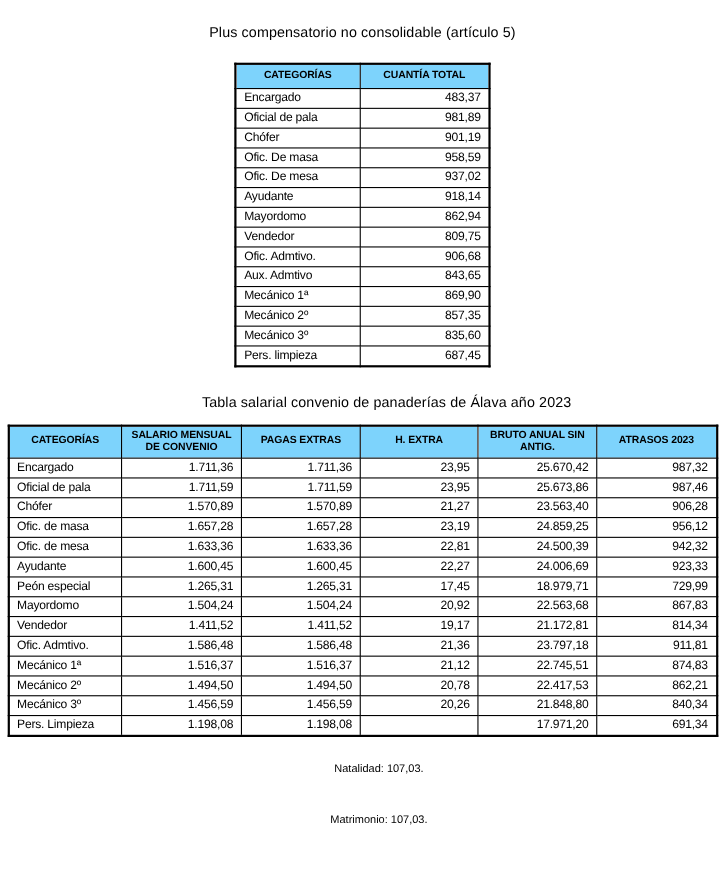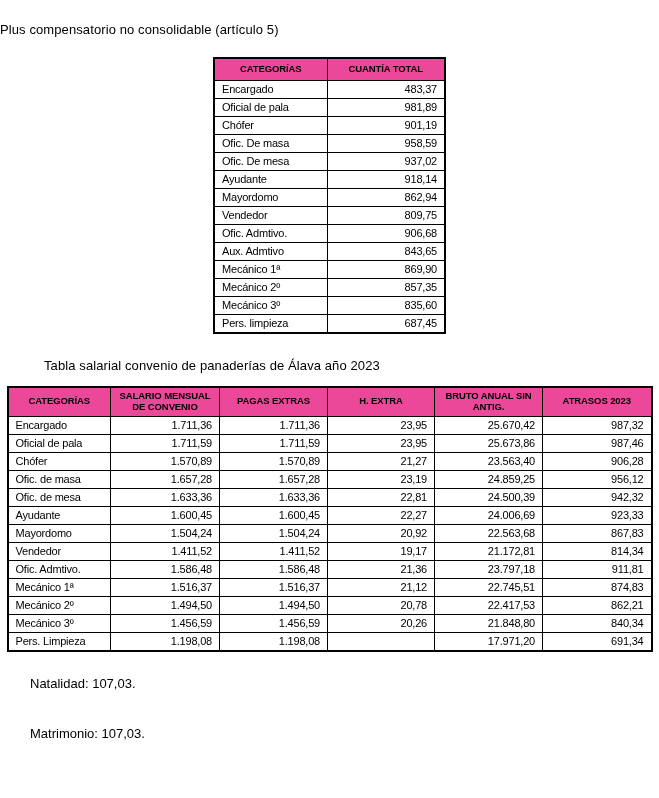--- a/index.html
+++ b/index.html
@@ -7,39 +7,40 @@
     margin: 0;
     padding: 0;
     width: 659px;
     height: 798px;
     background: #ffffff;
     color: #000000;
     font-family: "Liberation Sans", sans-serif;
     overflow: hidden;
   }
   .doc-title {
+    text-align: center;
     font-size: 13px;
     font-weight: 400;
     letter-spacing: 0.1px;
     margin: 0;
   }
   .title-1 { margin-top: 22px; }
   .title-2 { margin-top: 24px; padding-left: 44px; }
 
   table {
     border-collapse: collapse;
     table-layout: fixed;
   }
   th, td {
     border: 1px solid #000000;
     overflow: hidden;
     white-space: nowrap;
   }
   th {
-    background: #ec4899;
+    background: #7dd3fc;
     font-size: 9.5px;
     font-weight: 700;
     text-align: center;
     padding: 3px 2px;
     letter-spacing: -0.1px;
     white-space: normal;
     line-height: 1.15;
   }
   td {
     font-size: 11px;
@@ -56,22 +57,23 @@
   }
   .plus-table th { padding: 5px 2px; }
 
   .salary-table {
     width: 644px;
     margin: 13px auto 0 auto;
     border: 2px solid #000000;
   }
 
   .footer-note {
-    font-size: 13px;
+    font-size: 10px;
     margin: 0 0 0 30px;
+    text-align: center;
   }
   .note-1 { margin-top: 24px; }
   .note-2 { margin-top: 35px; }
 </style>
 </head>
 <body>
 
 <h1 class="doc-title title-1">Plus compensatorio no consolidable (artículo 5)</h1>
 
 <table class="plus-table">
@@ -209,20 +211,28 @@
       </tr>
       <tr>
         <td>Ayudante</td>
         <td class="num">1.600,45</td>
         <td class="num">1.600,45</td>
         <td class="num">22,27</td>
         <td class="num">24.006,69</td>
         <td class="num">923,33</td>
       </tr>
       <tr>
+        <td>Peón especial</td>
+        <td class="num">1.265,31</td>
+        <td class="num">1.265,31</td>
+        <td class="num">17,45</td>
+        <td class="num">18.979,71</td>
+        <td class="num">729,99</td>
+      </tr>
+      <tr>
         <td>Mayordomo</td>
         <td class="num">1.504,24</td>
         <td class="num">1.504,24</td>
         <td class="num">20,92</td>
         <td class="num">22.563,68</td>
         <td class="num">867,83</td>
       </tr>
       <tr>
         <td>Vendedor</td>
         <td class="num">1.411,52</td>

